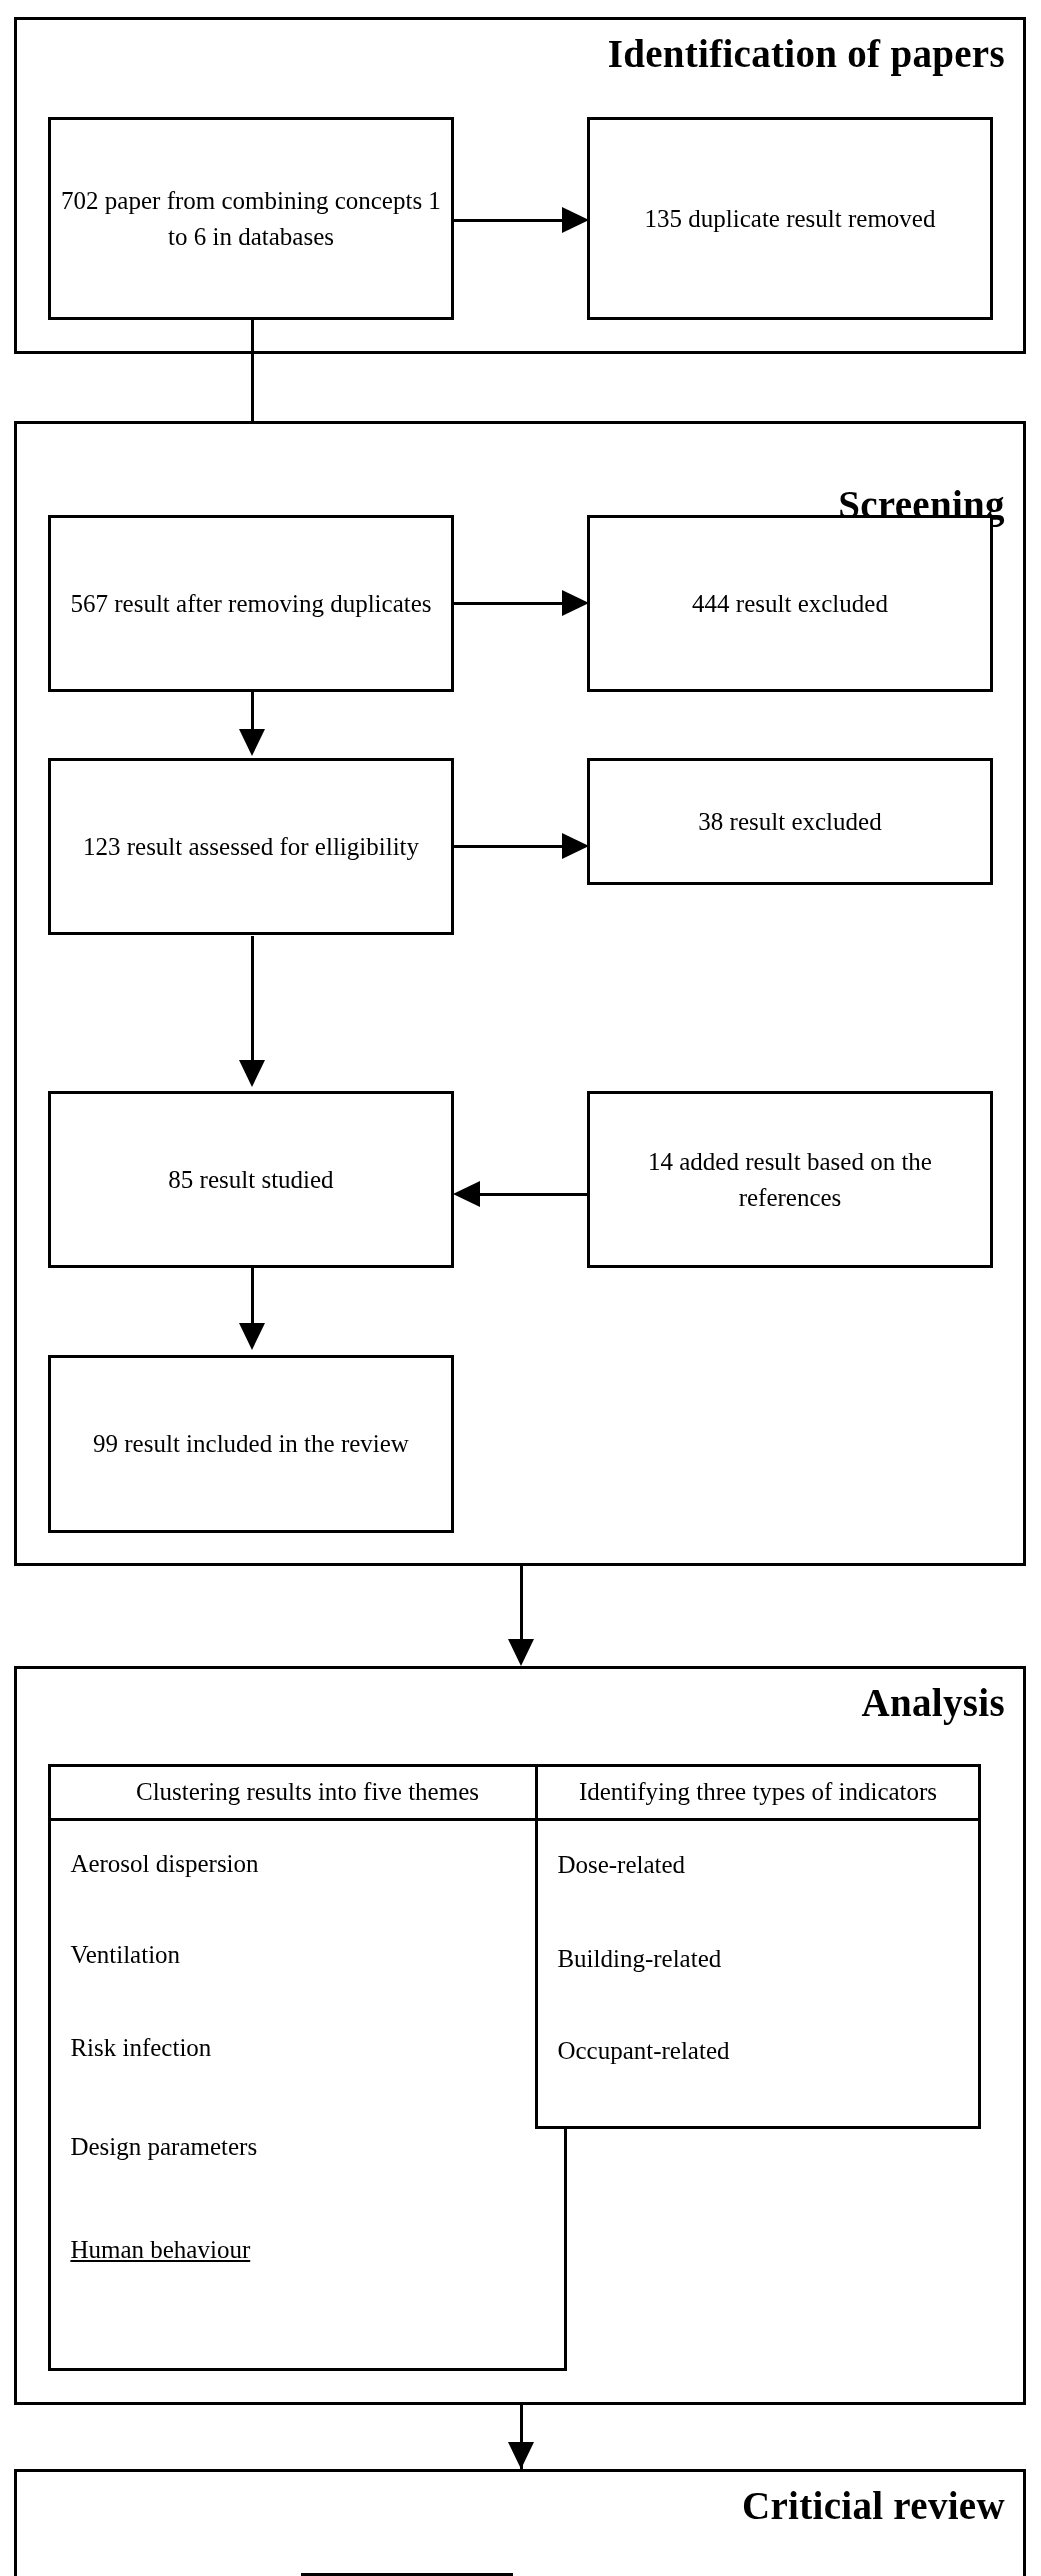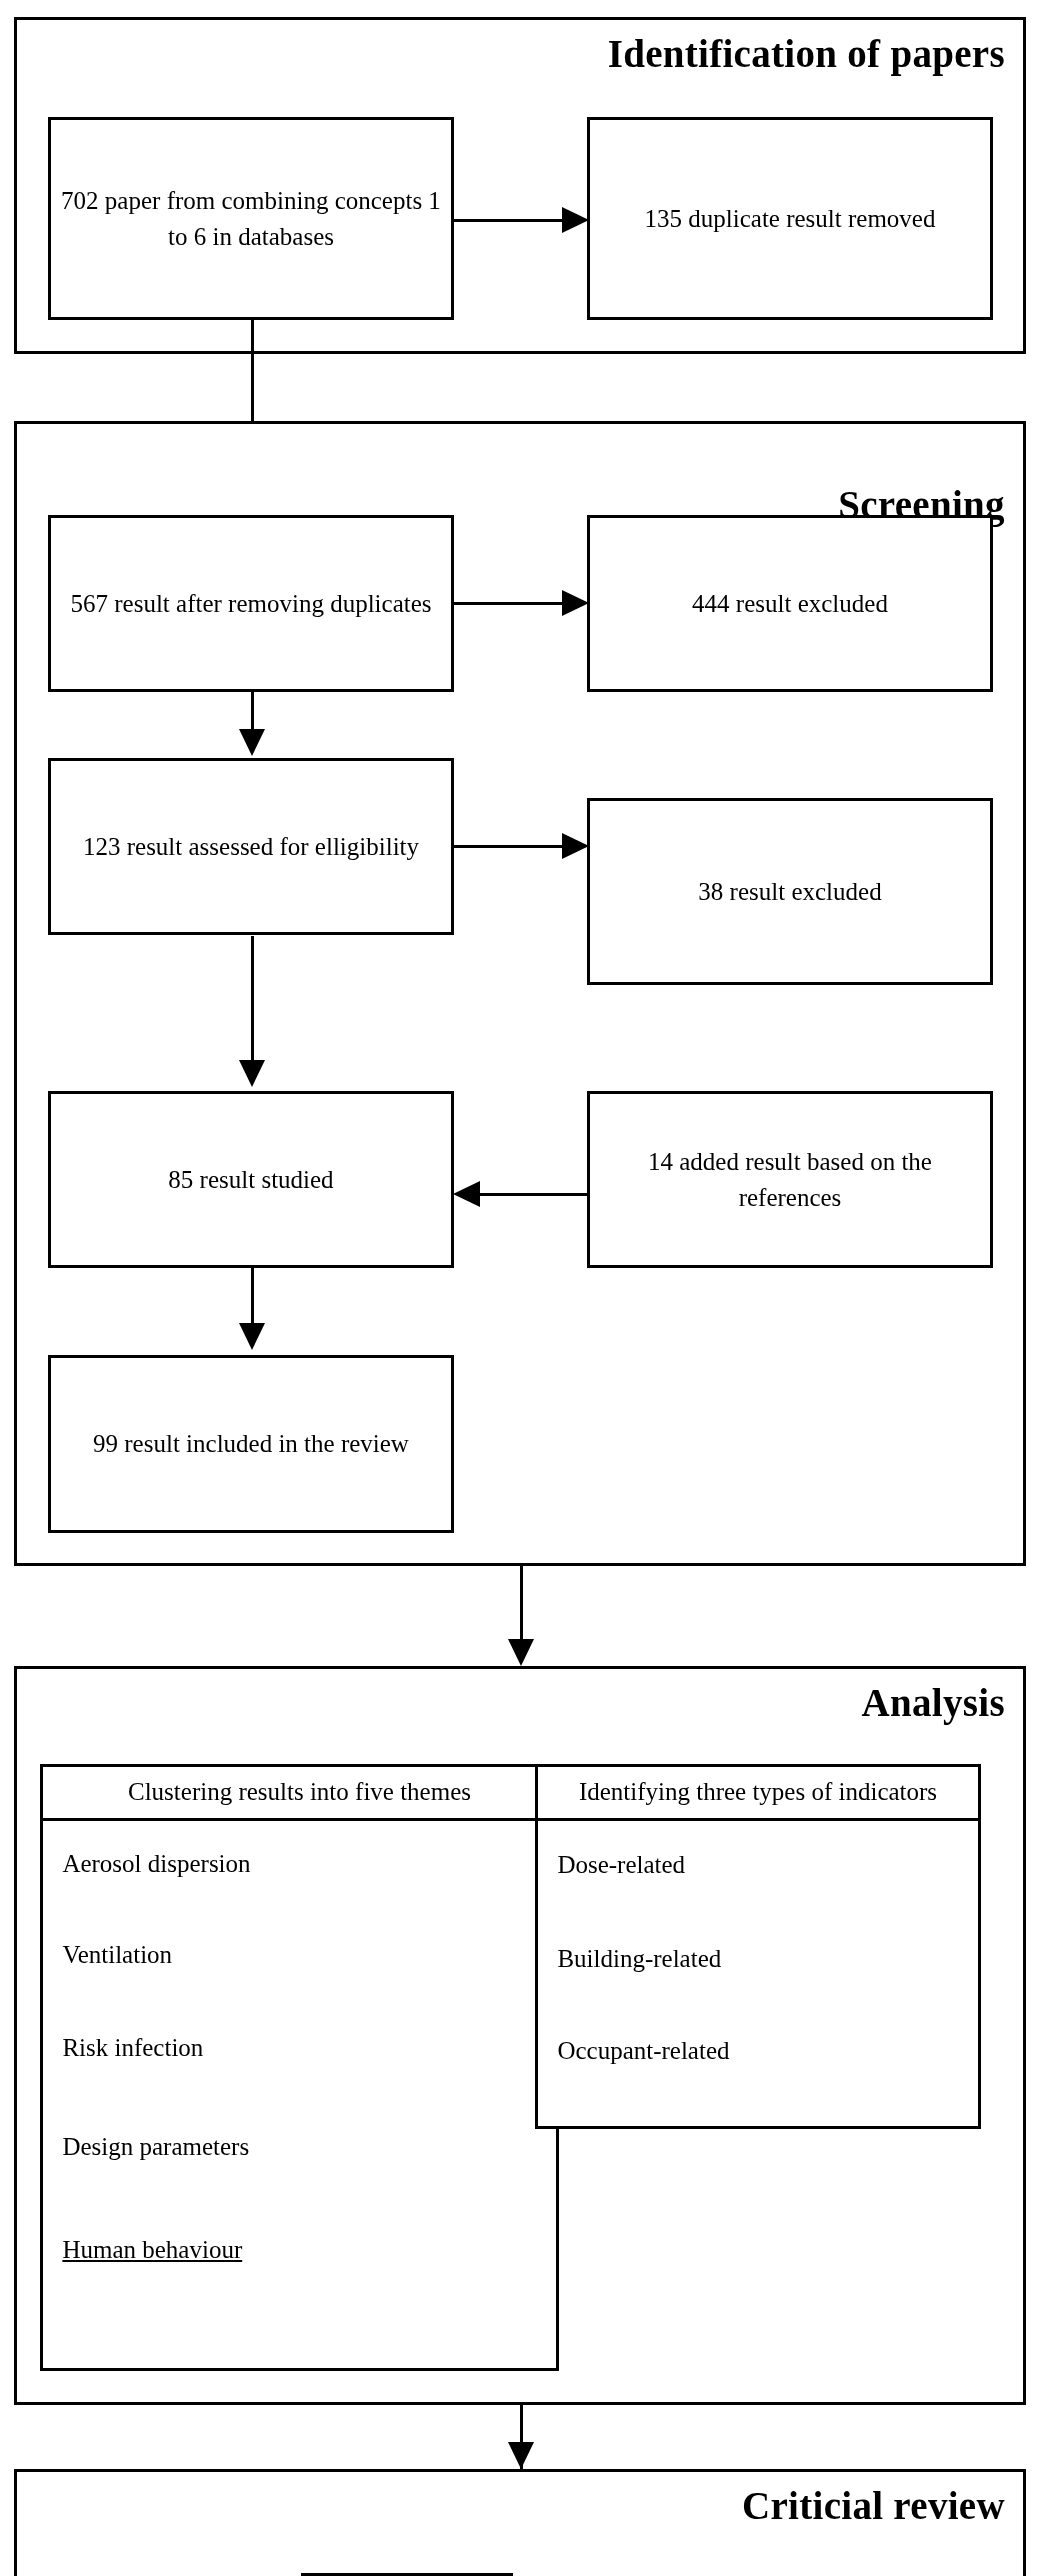--- a/index.html
+++ b/index.html
@@ -160,21 +160,21 @@
   <div class="hline" style="left:454px; top:602px; width:108px;"></div>
   <div class="arrow-right" style="left:562px; top:590px;"></div>
 
   <div class="vline" style="left:251px; top:692px; width:2.6px; height:39px;"></div>
   <div class="arrow-down" style="left:239px; top:729px;"></div>
 
   <div class="node" style="left:48px; top:758px; width:406px; height:177px;">
     <span class="txt">123 result assessed for elligibility</span>
   </div>
 
-  <div class="node" style="left:587px; top:798px; width:406px; height:187px;">
+  <div class="node" style="left:587px; top:758px; width:406px; height:127px;">
     <span class="txt">38 result excluded</span>
   </div>
 
   <div class="hline" style="left:454px; top:845px; width:108px;"></div>
   <div class="arrow-right" style="left:562px; top:833px;"></div>
 
   <div class="vline" style="left:251px; top:936px; width:2.6px; height:127px;"></div>
   <div class="arrow-down" style="left:239px; top:1060px;"></div>
 
   <div class="node" style="left:48px; top:1091px; width:406px; height:177px;">
@@ -195,21 +195,21 @@
     <span class="txt">99 result included in the review</span>
   </div>
 
   <div class="vline" style="left:520px; top:1566px; width:2.6px; height:75px;"></div>
   <div class="arrow-down" style="left:508px; top:1639px;"></div>
 
   <div class="stage" style="left:14.4px; top:1666px; width:1012px; height:739px;">
     <div class="stage-title" style="top:14.4px;">Analysis</div>
   </div>
 
-  <div class="listbox" style="left:40px; top:1764px; width:519px; height:607px;">
+  <div class="listbox" style="left:48px; top:1764px; width:519px; height:607px;">
     <div class="listbox-head">Clustering results into five themes</div>
     <div class="listbox-body">
       <div class="listbox-item" style="top:28px;">Aerosol dispersion</div>
       <div class="listbox-item" style="top:119px;">Ventilation</div>
       <div class="listbox-item" style="top:212px;">Risk infection</div>
       <div class="listbox-item" style="top:311px;">Design parameters</div>
       <div class="listbox-item" style="top:414px;text-decoration:underline;">Human behaviour</div>
     </div>
   </div>
 

